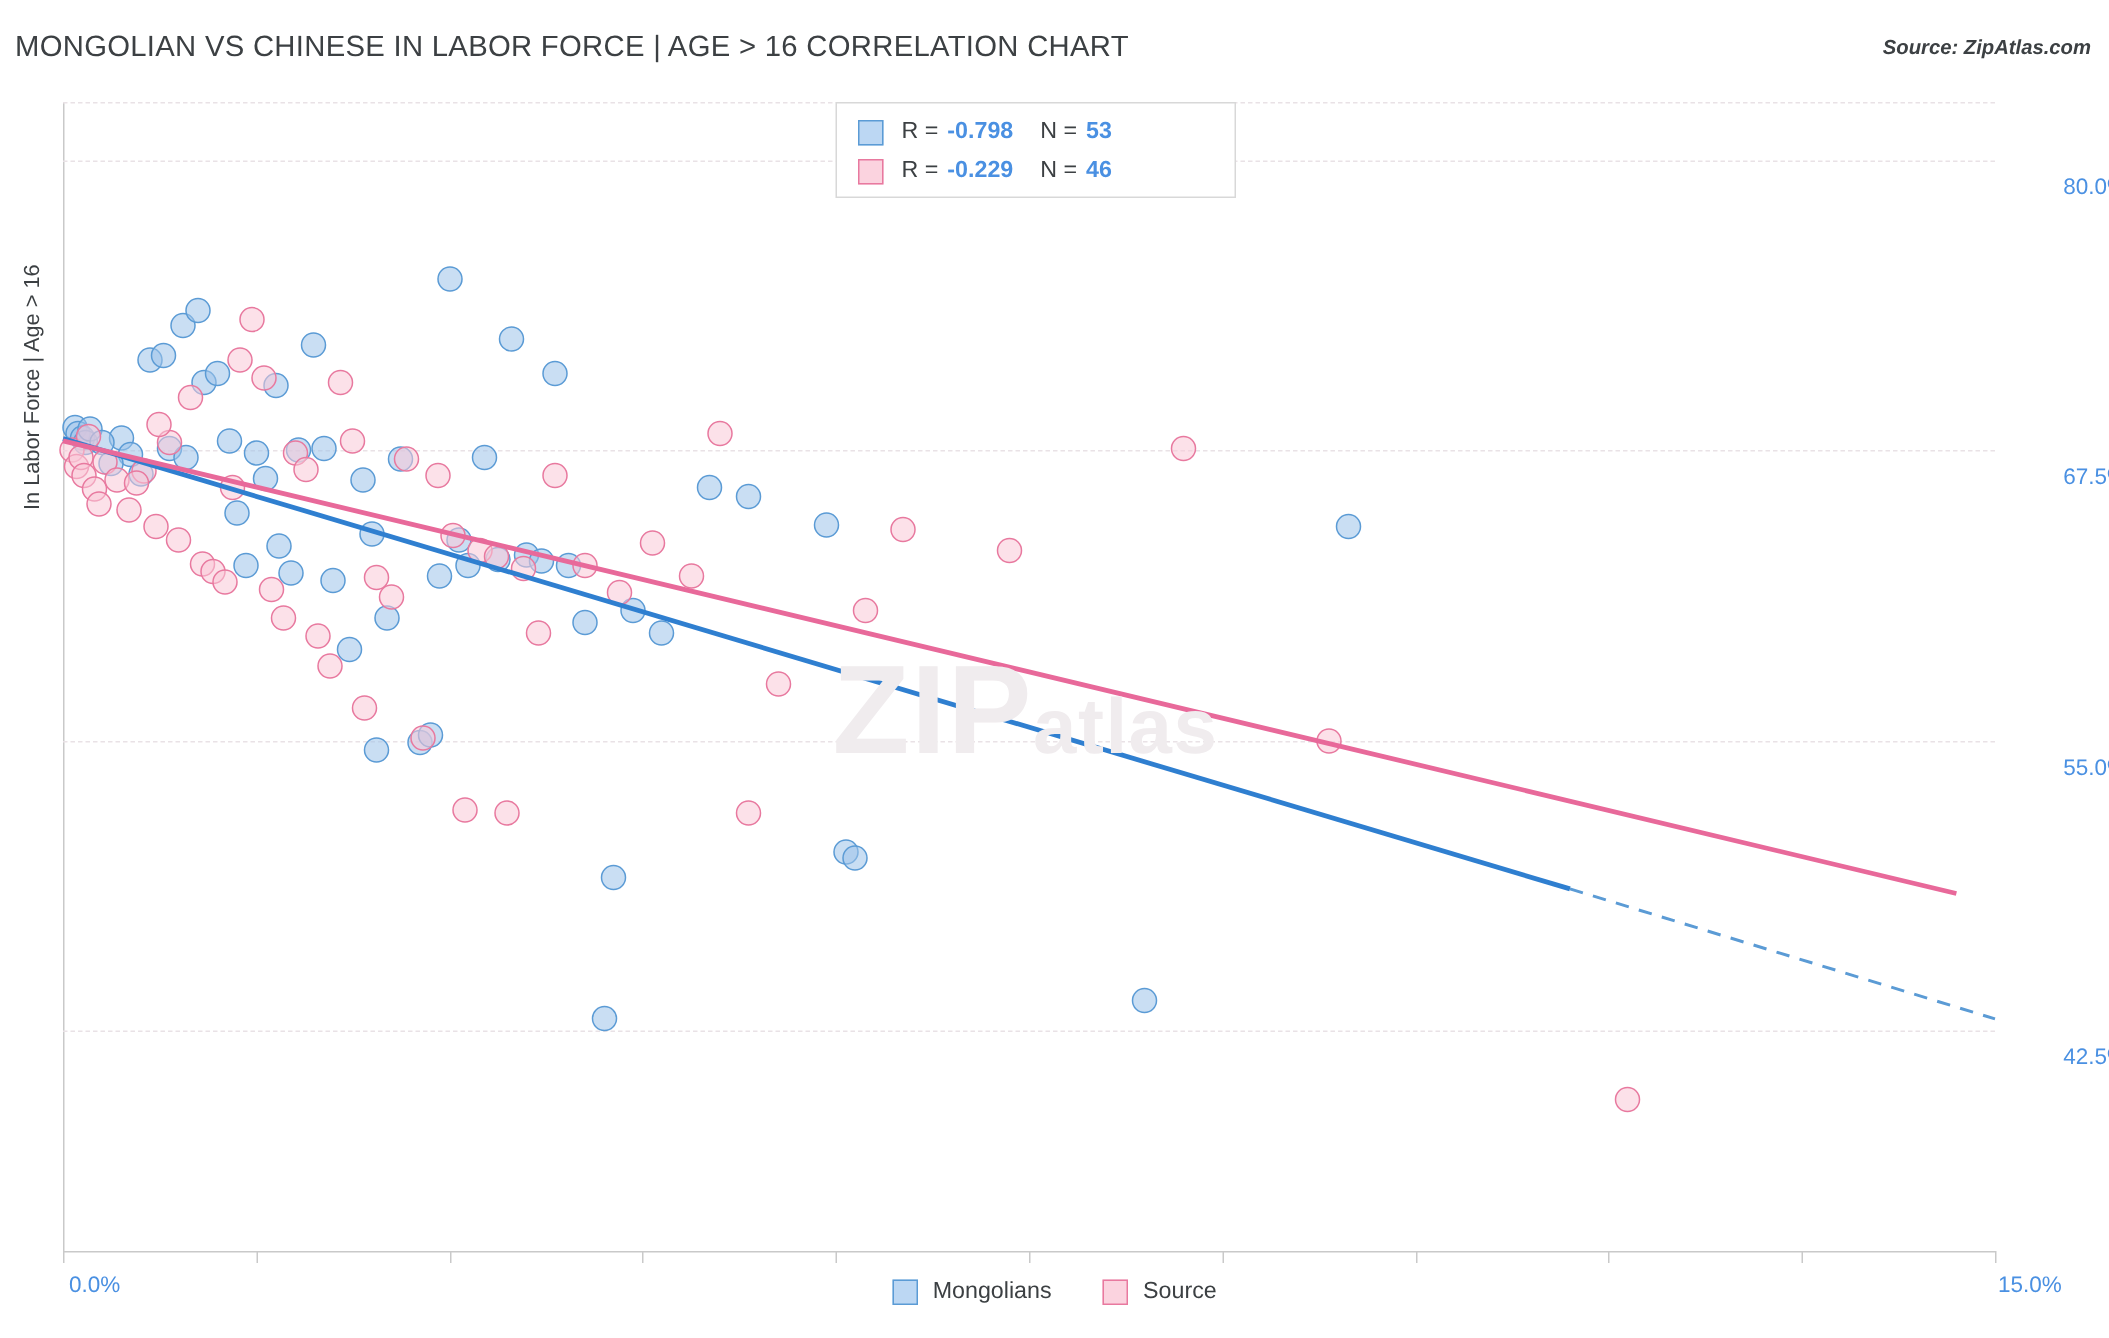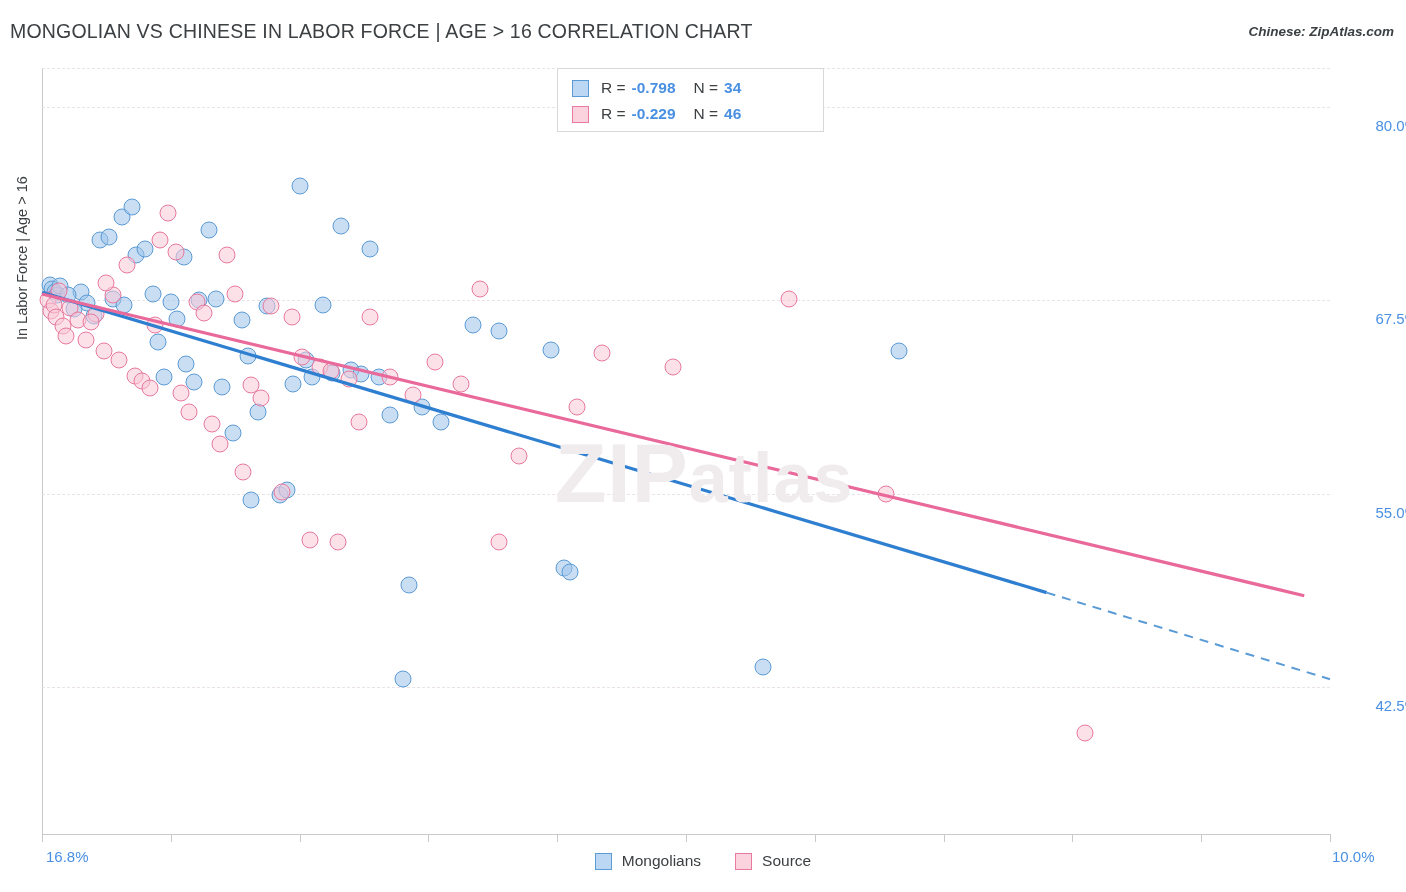--- a/index.html
+++ b/index.html
@@ -88,21 +88,21 @@
   #watermark {
     position: absolute;
     left: 555px; top: 425px;
     font-size: 84px;
     font-weight: bold;
     color: #f0ecee;
     letter-spacing: 1px;
     user-select: none;
     white-space: nowrap;
   }
-  #watermark .small { font-size: 70px; }
+  #watermark .small { font-size: 52px; }
   #legendbox {
     position: absolute;
     left: 557px; top: 68px;
     width: 265px; height: 62px;
     background: #ffffff;
     border: 1px solid #d8d8d8;
   }
   .legrow {
     position: absolute;
     left: 14px;
@@ -135,21 +135,21 @@
   }
   .blitem { display: flex; align-items: center; gap: 10px; }
   .blsw { width: 17px; height: 17px; box-sizing: border-box; }
   .blsw.m { background: #bcd7f3; border: 1px solid #5b9bd5; }
   .blsw.c { background: #fbd3df; border: 1px solid #e8799f; }
 </style>
 </head>
 <body>
 
 <div id="title">MONGOLIAN VS CHINESE IN LABOR FORCE | AGE &gt; 16 CORRELATION CHART</div>
-<div id="source">Chinese: ZipAtlas.com</div>
+<div id="source">Source: ZipAtlas.com</div>
 
 <div id="ylabel">In Labor Force | Age &gt; 16</div>
 
 <div id="yaxis"></div>
 <div id="xaxis"></div>
 
 <div id="plot">
   <div id="gridlines">
       <div class="gridline" style="top: 38.6869px;"></div>
       <div class="gridline" style="top: 232.121px;"></div>
@@ -293,33 +293,33 @@
 </div>
 
 <div id="watermark"><span>ZIP</span><span class="small">atlas</span></div>
 
 <div id="legendbox">
   <div class="legrow" style="top:8px">
     <span class="swatch m"></span>
     <span>R =</span>
     <span class="rval">-0.798</span>
     <span class="nlab">N =</span>
-    <span class="nval">34</span>
+    <span class="nval">53</span>
   </div>
   <div class="legrow" style="top:34px">
     <span class="swatch c"></span>
     <span>R =</span>
     <span class="rval">-0.229</span>
     <span class="nlab">N =</span>
     <span class="nval">46</span>
   </div>
 </div>
 
-<div class="xtick-label" style="left:46px">16.8%</div>
-<div class="xtick-label" style="left:1332px">10.0%</div>
+<div class="xtick-label" style="left:46px">0.0%</div>
+<div class="xtick-label" style="left:1332px">15.0%</div>
 
 <div id="xticks">
     <div class="xtick-mark" style="left: 42px;"></div>
     <div class="xtick-mark" style="left: 170.8px;"></div>
     <div class="xtick-mark" style="left: 299.6px;"></div>
     <div class="xtick-mark" style="left: 428.4px;"></div>
     <div class="xtick-mark" style="left: 557.2px;"></div>
     <div class="xtick-mark" style="left: 686px;"></div>
     <div class="xtick-mark" style="left: 814.8px;"></div>
     <div class="xtick-mark" style="left: 943.6px;"></div>

